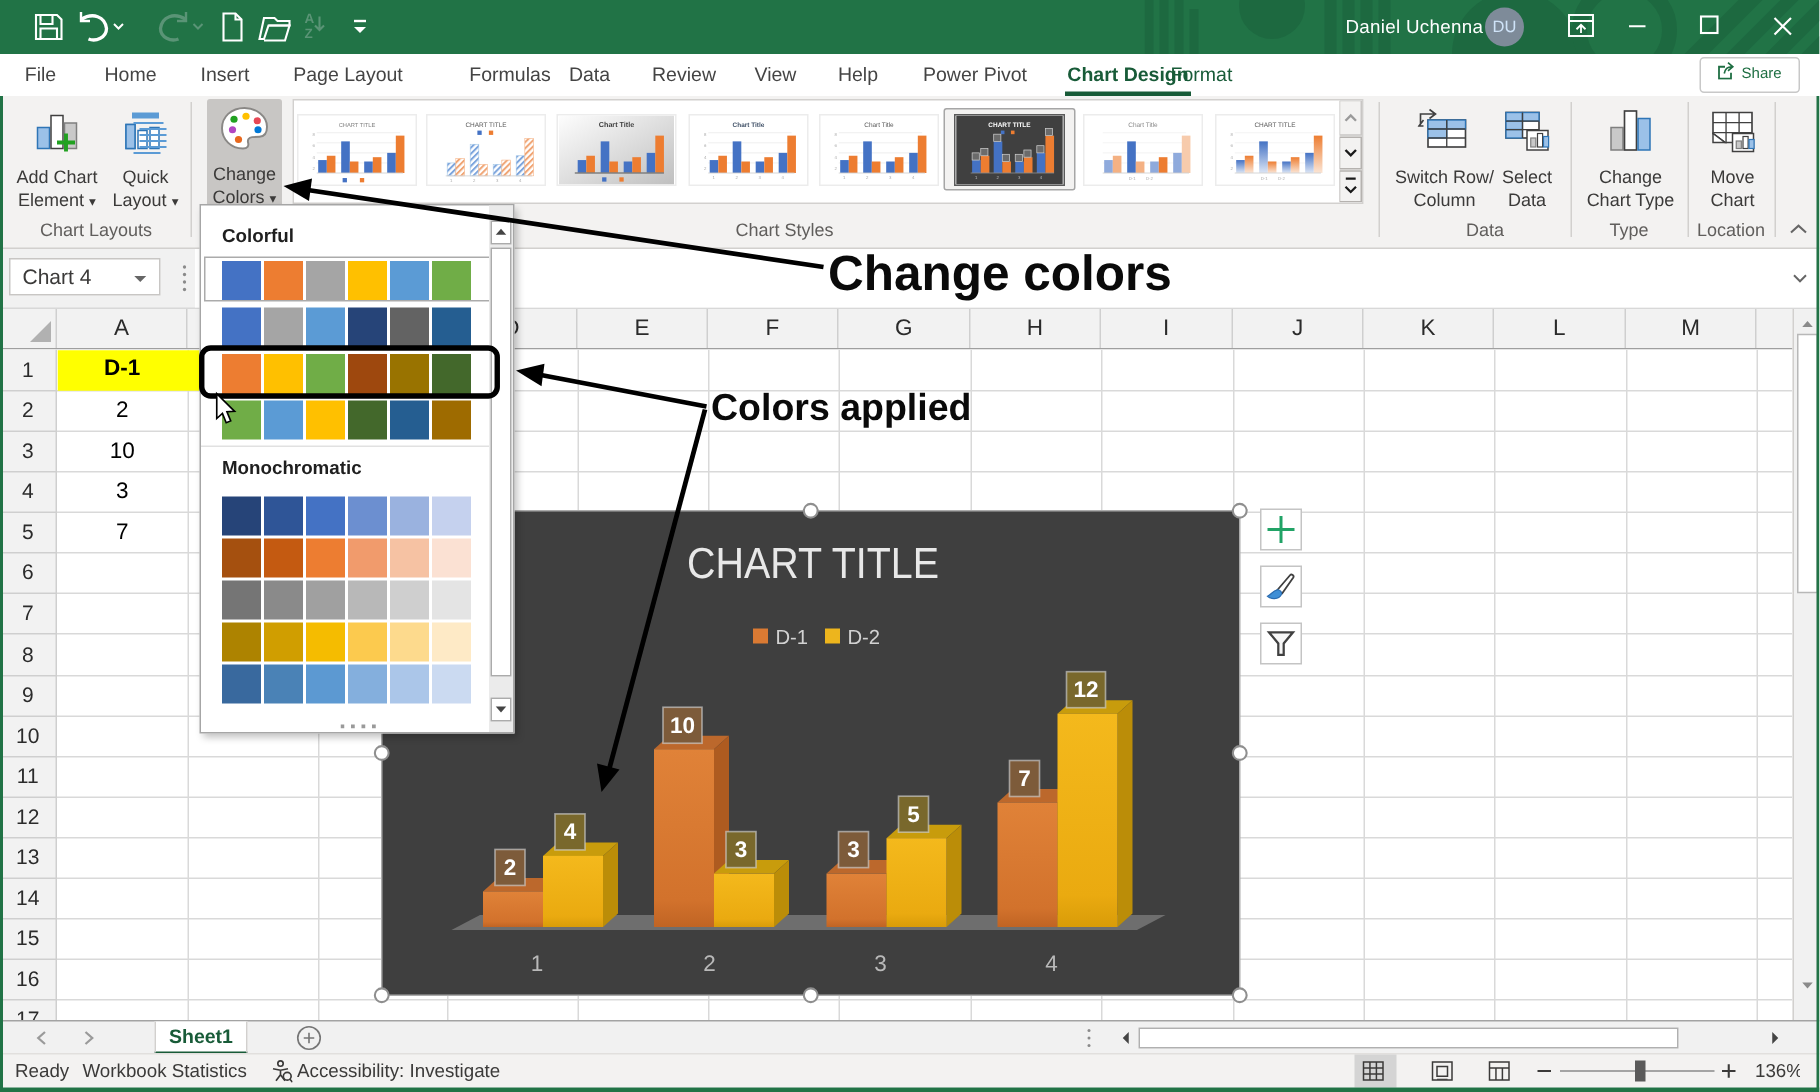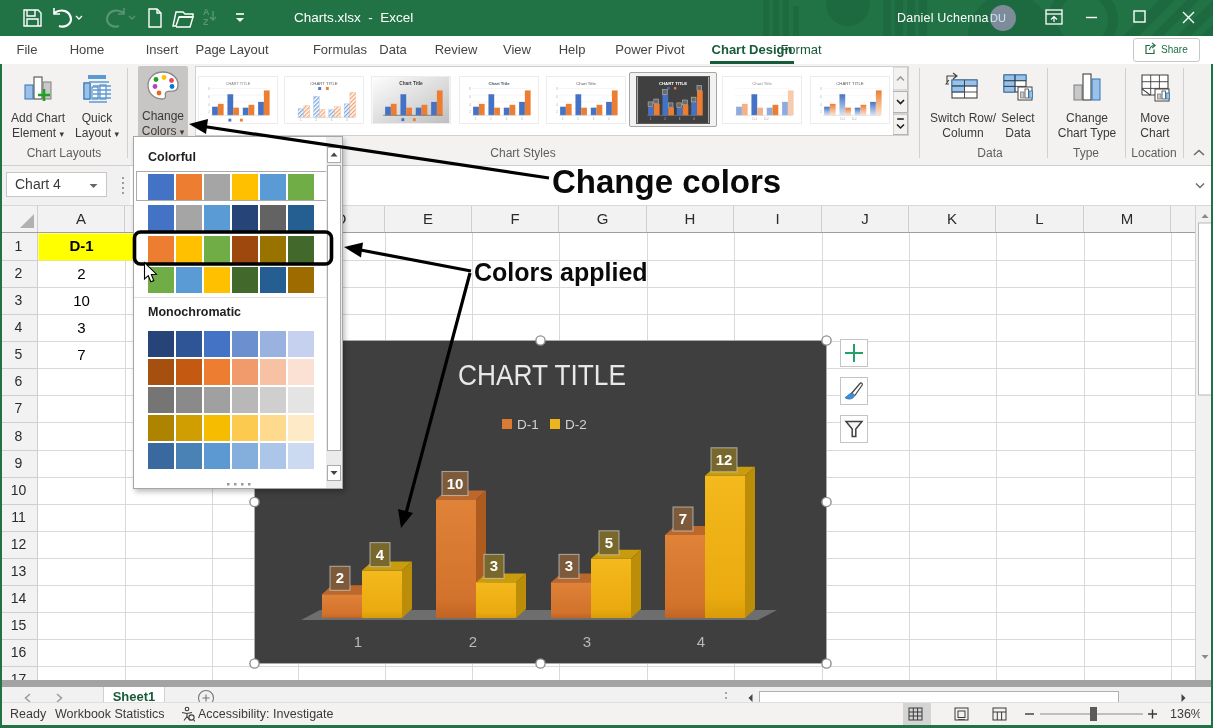--- a/index.html
+++ b/index.html
@@ -7,21 +7,21 @@
 body { font-family:"Liberation Sans", sans-serif; position:relative; background:#fff; }
 
 
 #titlebar { position:absolute; left:0; top:0; width:1213px; height:36px; background:#217346; }
 #titlebar .pattern { position:absolute; right:0; top:0; height:36px; width:450px; overflow:hidden; }
 #ttext { position:absolute; left:294px; top:0; width:120px; height:36px; line-height:36px; color:#fff; font-size:13.5px; }
 #search { position:absolute; left:455px; top:6px; width:320px; height:25px; background:#a9cab8; border-radius:2px; color:#16432b; font-size:13.5px; line-height:25px; }
 #search .mag { position:absolute; left:14px; top:5px; }
 #search .stext { position:absolute; left:42px; }
 #uname { position:absolute; left:897px; top:0; height:36px; line-height:36px; color:#fff; font-size:12.5px; letter-spacing:0.2px; }
-#ducircle { position:absolute; left:990px; top:5px; width:26px; height:26px; border-radius:50%; background:#7e8b99; color:#cfe3f8; font-size:11px; line-height:26px; }
+#ducircle { position:absolute; left:990px; top:5px; width:26px; height:26px; border-radius:50%; background:#7e8b99; color:#cfe3f8; font-size:11px; text-align:center; line-height:26px; }
 
 
 #tabrow { position:absolute; left:0; top:36px; width:1213px; height:28px; background:#fff; }
 .tab { position:absolute; top:0; height:28px; line-height:28px; font-size:13px; color:#444; text-align:center; }
 .tab.green { color:#185b38; }
 .tab.active { color:#185b38; font-weight:bold; }
 #tabunderline { position:absolute; top:25px; height:3px; background:#185b38; }
 #sharebtn { position:absolute; left:1133px; top:2px; width:67px; height:24px; border:1px solid #c8c8c8; border-radius:3px; color:#1e6e42; font-size:10px; line-height:22px; text-align:center; background:#fff; }
 
 
@@ -58,21 +58,21 @@
 
 .sidebtn { position:absolute; left:840px; width:28px; height:28px; background:#fff; border:1px solid #c4c4c4; }
 
 
 #panel { position:absolute; left:133px; top:136px; width:210px; height:353px; background:#fff; border:1px solid #a6a6a6; box-shadow:2px 3px 5px rgba(0,0,0,0.25); }
 .phead { position:absolute; left:14px; font-size:12.5px; font-weight:bold; color:#1f1f1f; }
 .swrow { position:absolute; left:14px; height:26px; }
 .sw { position:absolute; top:0; width:25.8px; height:26px; }
 
 
-#tabbar { position:absolute; left:0; top:680px; width:1213px; height:22px; background:#f1f1f1; border-top:7px solid #a3a3a3; }
+#tabbar { position:absolute; left:0; top:680px; width:1213px; height:22px; background:#f1f1f1; border-top:1px solid #a3a3a3; }
 #sheettab { position:absolute; left:103px; top:0px; width:62px; height:22px; background:#fff; border-bottom:2px solid #185b38; color:#185b38; font-weight:bold; font-size:13px; text-align:center; line-height:20px; border-left:1px solid #d2d0ce; border-right:1px solid #d2d0ce; }
 #statusbar { position:absolute; left:0; top:702px; width:1213px; height:23px; background:#f3f2f1; border-top:1px solid #e1dfdd; font-size:12.5px; color:#3b3a39; }
 #greenstrip { position:absolute; left:0; top:725px; width:1213px; height:3px; background:#217346; }
 #frameL { position:absolute; left:0; top:64px; width:2px; height:664px; background:#217346; }
 #frameR { position:absolute; left:1211px; top:64px; width:2px; height:664px; background:#217346; }
 
 
 #anno1 { position:absolute; left:552px; top:163px; font-size:33px; font-weight:bold; color:#0a0a0a; letter-spacing:0px; }
 #anno2 { position:absolute; left:474px; top:258px; font-size:25px; font-weight:bold; color:#0a0a0a; }
 #annosvg { position:absolute; left:0; top:0; width:1213px; height:728px; pointer-events:none; }
@@ -126,38 +126,37 @@
       <g stroke="#5a9476">
           <path d="M197 11 v9 m-3 -3 l3 3 l3 -3" stroke-width="1.4"></path>
         </g>
       <text x="187" y="15" fill="#5a9476" stroke="none" font-size="9" font-weight="bold">A</text>
       <text x="187" y="25" fill="#5a9476" stroke="none" font-size="9" font-weight="bold">Z</text>
 
       <path d="M220 14 h8" stroke-width="1.6"></path>
         <path d="M220 18 l4 4 l4 -4" fill="#fff" stroke="none"></path>
     </g>
   </svg>
-  <div id="ttext">Charts.xlsx&nbsp;&nbsp;-&nbsp;&nbsp;Excel</div>
   <div id="uname">Daniel Uchenna</div>
   <div id="ducircle">DU</div>
   <svg width="180" height="36" viewBox="0 0 180 36" style="position:absolute;left:1033px;top:0">
     <g stroke="#fff" stroke-width="1.3" fill="none">
       <rect x="13" y="10" width="16" height="14"></rect>
         <path d="M13 14 h16"></path>
         <path d="M21 22 v-5 m-3 2.5 l3 -3 l3 3" stroke-width="1.2"></path>
       <path d="M53 17.5 h11" stroke-width="1.4"></path>
       <rect x="101" y="11" width="11" height="11" stroke-width="1.4"></rect>
       <path d="M150 12 l11 11 m0 -11 l-11 11" stroke-width="1.4"></path>
     </g>
   </svg>
 </div>
 <div id="tabrow">
   <div class="tab" style="left:8px;width:38px;">File</div>
   <div class="tab" style="left:63px;width:48px;">Home</div>
-  <div class="tab" style="left:140px;width:44px;">Insert</div>
+  <div class="tab" style="left:128px;width:44px;">Insert</div>
   <div class="tab" style="left:189px;width:86px;">Page Layout</div>
   <div class="tab" style="left:308px;width:64px;">Formulas</div>
   <div class="tab" style="left:373px;width:40px;">Data</div>
   <div class="tab" style="left:430px;width:52px;text-align:center;">Review</div>
   <div class="tab" style="left:499px;width:36px;">View</div>
   <div class="tab" style="left:552px;width:40px;">Help</div>
   <div class="tab" style="left:609px;width:82px;">Power Pivot</div>
   <div class="tab active" style="left:708px;width:88px;">Chart Design</div>
   <div class="tab green" style="left:774px;width:54px;">Format</div>
   <div id="tabunderline" style="left:710px;width:84px;"></div>

